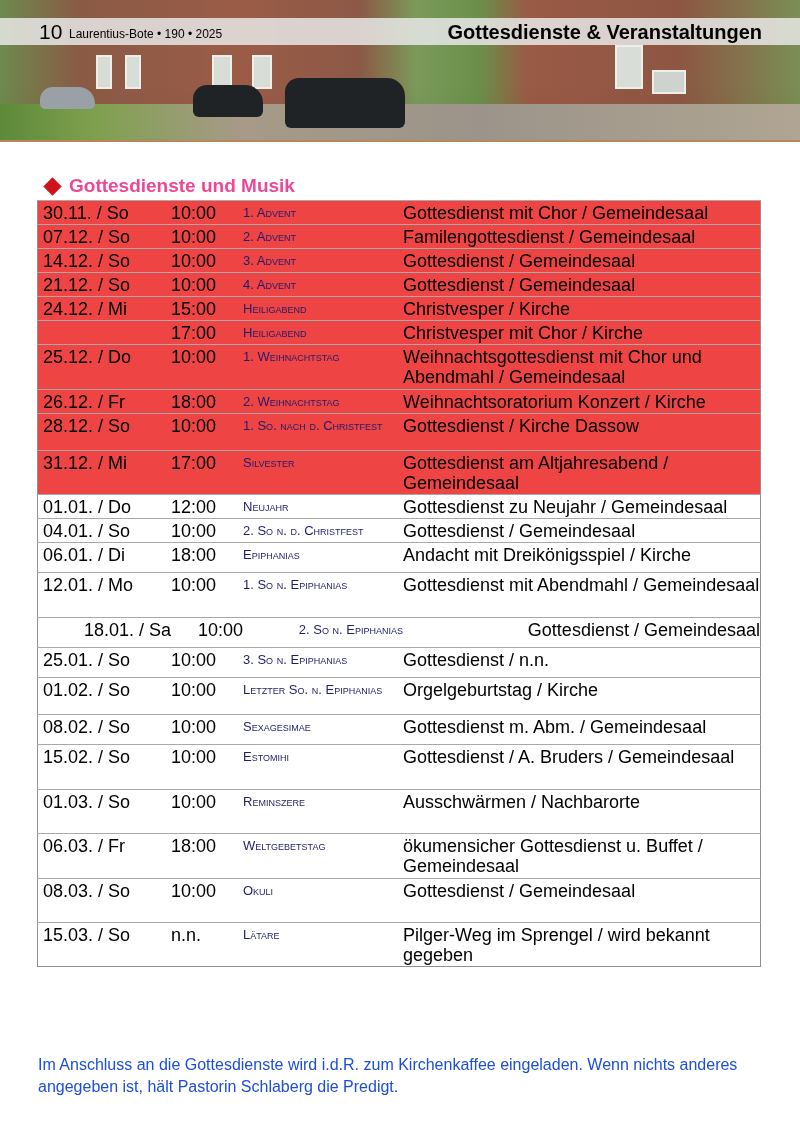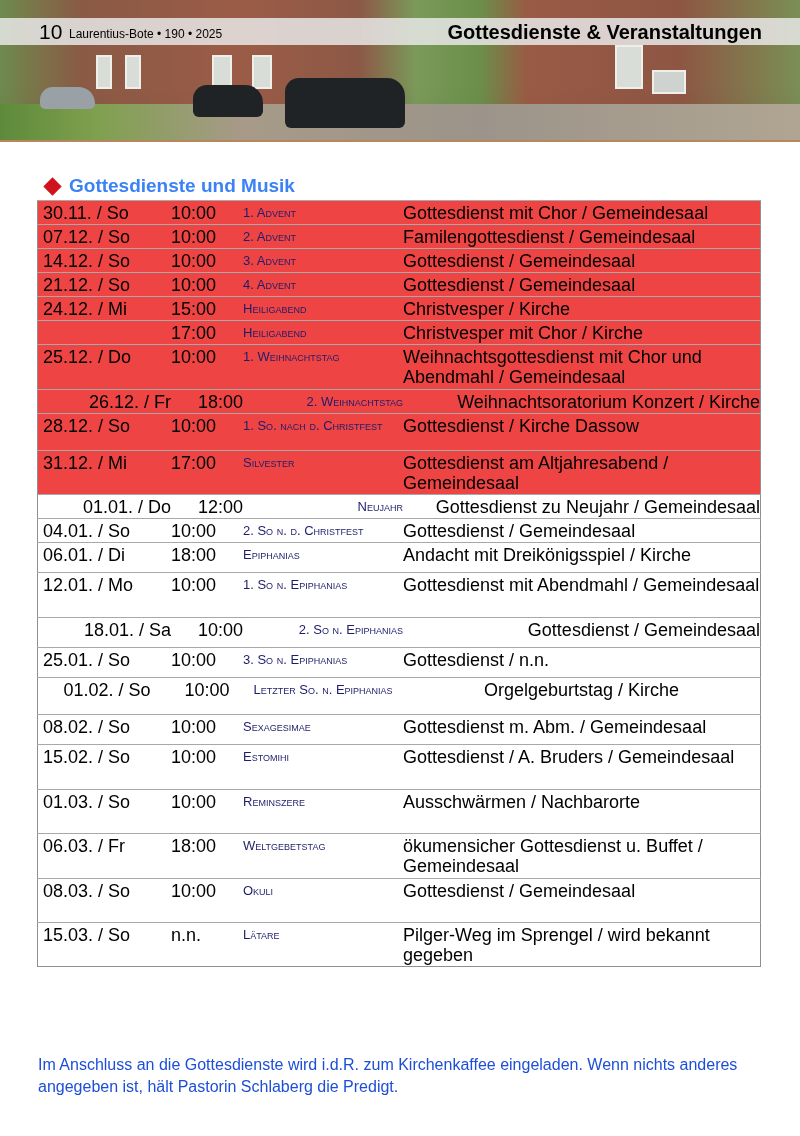--- a/index.html
+++ b/index.html
@@ -24,21 +24,21 @@
     position: absolute; left: 0; top: 18px; width: 800px; height: 27px;
     background: rgba(232,232,232,0.85);
   }
   .page-num { position: absolute; left: 39px; top: 20px; font-size: 21px; line-height: 24px; }
   .issue { position: absolute; left: 69px; top: 26px; font-size: 12px; line-height: 16px; }
   .section-title {
     position: absolute; right: 38px; top: 19px; font-size: 20px; line-height: 26px; font-weight: bold;
   }
   .heading {
     position: absolute; left: 42px; top: 175px; display: flex; align-items: center;
-    font-size: 19px; font-weight: bold; color: #3b82f6;
+    font-size: 19px; font-weight: bold; color: #ec4899;
   }
   .diamond {
     width: 13px; height: 13px; background: #d0121c; transform: rotate(45deg); margin: 0 10px 0 4px;
   }
   table.sched {
     position: absolute; left: 37px; top: 200px; width: 724px;
     border-collapse: collapse; border: 1px solid #8f8f8f; table-layout: fixed;
   }
   table.sched td {
     border-top: 1px solid #a8a8a8; vertical-align: top; padding: 2px 0 1px 0;
@@ -119,39 +119,39 @@
         <td class="c-time">17:00</td>
         <td class="c-feast">Heiligabend</td>
         <td class="c-desc">Christvesper mit Chor / Kirche</td>
       </tr>
       <tr class="green" style="height: 45px;">
         <td class="c-date">25.12. / Do</td>
         <td class="c-time">10:00</td>
         <td class="c-feast">1. Weihnachtstag</td>
         <td class="c-desc">Weihnachtsgottesdienst  mit Chor und Abendmahl / Gemeindesaal</td>
       </tr>
-      <tr class="green" style="height: 24px; text-align: right;">
+      <tr class="green" style="height: 24px;">
         <td class="c-date">26.12. / Fr</td>
         <td class="c-time">18:00</td>
         <td class="c-feast">2. Weihnachtstag</td>
         <td class="c-desc">Weihnachtsoratorium Konzert / Kirche</td>
       </tr>
       <tr class="green" style="height: 37px;">
         <td class="c-date">28.12. / So</td>
         <td class="c-time">10:00</td>
         <td class="c-feast">1. So. nach d. Christfest</td>
         <td class="c-desc">Gottesdienst / Kirche Dassow</td>
       </tr>
       <tr class="green" style="height: 43px; margin-top: 24px;">
         <td class="c-date">31.12. / Mi</td>
         <td class="c-time">17:00</td>
         <td class="c-feast">Silvester</td>
         <td class="c-desc">Gottesdienst am Altjahresabend / Gemeindesaal</td>
       </tr>
-      <tr class="white" style="height: 24px; text-align: right;">
+      <tr class="white" style="height: 24px;">
         <td class="c-date">01.01. / Do</td>
         <td class="c-time">12:00</td>
         <td class="c-feast">Neujahr</td>
         <td class="c-desc">Gottesdienst zu Neujahr / Gemeindesaal</td>
       </tr>
       <tr class="white" style="height: 24px;">
         <td class="c-date">04.01. / So</td>
         <td class="c-time">10:00</td>
         <td class="c-feast">2. So n. d. Christfest</td>
         <td class="c-desc">Gottesdienst / Gemeindesaal</td>
@@ -173,21 +173,21 @@
         <td class="c-time">10:00</td>
         <td class="c-feast">2. So n. Epiphanias</td>
         <td class="c-desc">Gottesdienst / Gemeindesaal</td>
       </tr>
       <tr class="white" style="height: 30px;">
         <td class="c-date">25.01. / So</td>
         <td class="c-time">10:00</td>
         <td class="c-feast">3. So n. Epiphanias</td>
         <td class="c-desc">Gottesdienst / n.n.</td>
       </tr>
-      <tr class="white" style="height: 37px; text-align: center;">
+      <tr class="white" style="height: 37px;">
         <td class="c-date">01.02. / So</td>
         <td class="c-time">10:00</td>
         <td class="c-feast">Letzter So. n. Epiphanias</td>
         <td class="c-desc">Orgelgeburtstag / Kirche</td>
       </tr>
       <tr class="white" style="height: 30px;">
         <td class="c-date">08.02. / So</td>
         <td class="c-time">10:00</td>
         <td class="c-feast">Sexagesimae</td>
         <td class="c-desc">Gottesdienst m. Abm. / Gemeindesaal</td>

